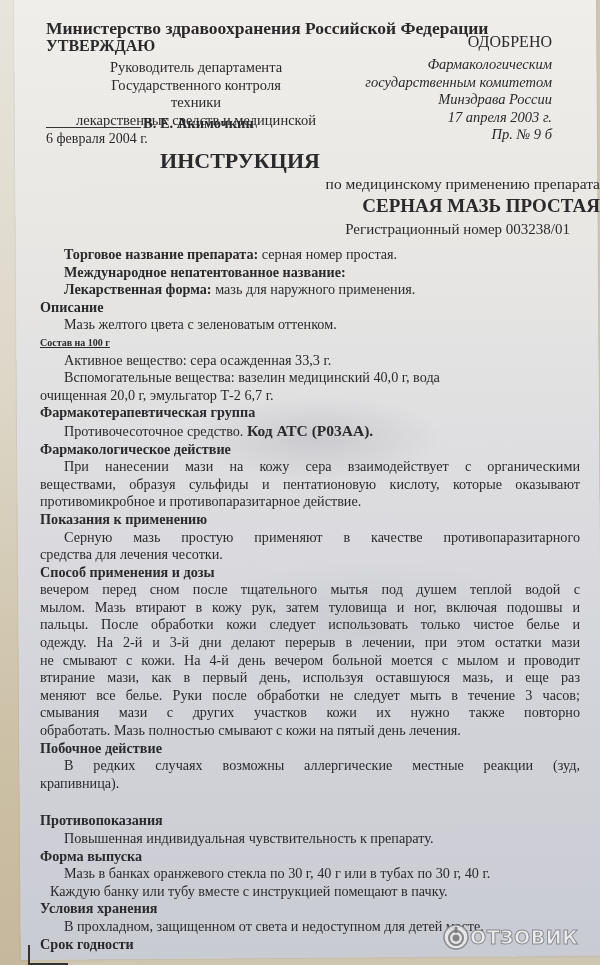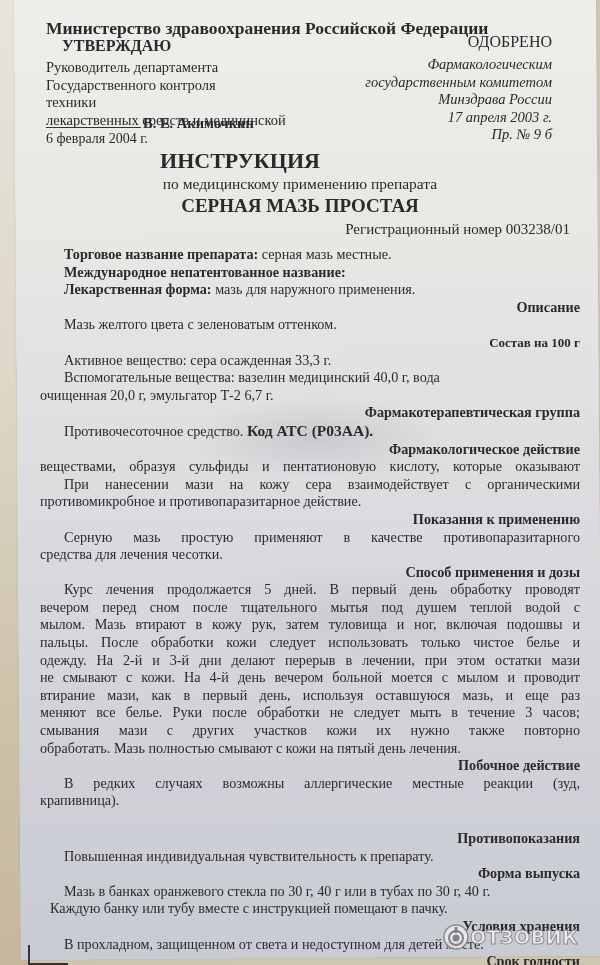--- a/index.html
+++ b/index.html
@@ -25,36 +25,36 @@
   }
   .bottom-tick {
     position: absolute; left: 28px; top: 945px; width: 2px; height: 20px; background: #333;
   }
   .bottom-tick2 {
     position: absolute; left: 28px; top: 963px; width: 40px; height: 2px; background: #333;
   }
   .t { position: absolute; white-space: nowrap; line-height: 1; }
   .b { font-weight: bold; }
   .ministry { left: 46px; top: 20px; font-size: 17.5px; }
-  .approve { left: 46px; top: 38px; font-size: 16px; margin-left: 16px; }
+  .approve { left: 46px; top: 38px; font-size: 16px; }
   .odobreno { right: 48px; top: 34px; font-size: 16px; }
-  .left-sign { left: 46px; top: 59px; font-size: 14.5px; line-height: 17.5px; white-space: normal; width: 300px; }
+  .left-sign { left: 46px; top: 59px; font-size: 14.5px; line-height: 17.5px; white-space: normal; width: 300px; text-align: center; }
   .right-sign { right: 48px; top: 56px; font-size: 14.5px; line-height: 17.5px; text-align: right; white-space: normal; width: 280px; font-style: italic; }
   .sign-line { left: 46px; top: 115px; font-size: 14.5px; font-weight: bold; }
   .sign-line .underline { display: inline-block; width: 95px; border-bottom: 1px solid #333; margin-right: 2px; height: 12px; vertical-align: baseline; }
   .sign-date { left: 46px; top: 132px; font-size: 14px; }
 
   .title { left: 0; width: 480px; text-align: center; top: 150px; font-size: 22px; }
-  .subtitle { left: 0; width: 600px; text-align: center; top: 176px; font-size: 15.5px; }
-  .drug-name { left: 0; width: 600px; text-align: center; top: 196px; font-size: 19px; }
+  .subtitle { left: 0; width: 600px; text-align: right; top: 176px; font-size: 15.5px; }
+  .drug-name { left: 0; width: 600px; text-align: right; top: 196px; font-size: 19px; }
   .reg { right: 30px; top: 222px; font-size: 15px; }
 
   .body-block { position: absolute; left: 40px; width: 540px; font-size: 14.2px; line-height: 17.6px; }
   .row { display: block; white-space: nowrap; }
-  .row.center { text-align: right; font-weight: bold; }
+  .row.center { text-align: left; font-weight: bold; }
   .row.justify { text-align: justify; text-align-last: justify; white-space: normal; }
   .row.indent { padding-left: 24px; }
   .lbl { font-weight: bold; text-align: right; }
 
   .watermark {
     position: absolute; left: 442px; top: 922px; height: 30px;
     display: flex; align-items: center; 
   }
   .wm-icon { width: 28px; height: 28px; }
   .wm-text {
@@ -93,53 +93,52 @@
   <div>Пр. № 9 б</div>
 </div>
 
 <div class="t b title">ИНСТРУКЦИЯ</div>
 <div class="t subtitle">по  медицинскому применению препарата</div>
 <div class="t b drug-name">СЕРНАЯ  МАЗЬ  ПРОСТАЯ</div>
 <div class="t reg">Регистрационный номер 003238/01</div>
 
 <div class="body-block" style="top:246px;">
   <div class="row" style="padding-left:24px;">
-    <span class="lbl">Торговое название препарата:</span><span> серная мазь местные.</span>
+    <span class="lbl">Торговое название препарата:</span><span> серная номер простая.</span>
   </div>
   <div class="row" style="padding-left:24px;">
     <span class="lbl">Международное непатентованное название:</span>
   </div>
   <div class="row" style="padding-left:24px;">
     <span class="lbl">Лекарственная форма:</span><span> мазь для наружного применения.</span>
   </div>
 
   <div class="row center">Описание</div>
   <div class="row indent">Мазь желтого цвета с зеленоватым оттенком.</div>
 
-  <div class="row center" style="font-size:13px;">Состав на 100 г</div>
+  <div class="row center" style="font-size:10px;text-decoration:underline;">Состав на 100 г</div>
   <div class="row indent">Активное вещество: сера осажденная 33,3 г.</div>
   <div class="row indent">Вспомогательные  вещества:  вазелин  медицинский 40,0 г, вода</div>
   <div class="row">очищенная  20,0 г, эмульгатор Т-2  6,7 г.</div>
 
   <div class="row center">Фармакотерапевтическая группа</div>
   <div class="row indent">
     <span>Противочесоточное средство. </span><span class="lbl" style="font-size:15.5px;">Код АТС (Р03АА).</span>
   </div>
 
   <div class="row center">Фармакологическое действие</div>
+  <div class="row indent justify">При нанесении мази на кожу сера взаимодействует с органическими</div>
   <div class="row justify">веществами, образуя сульфиды и пентатионовую кислоту, которые оказывают</div>
-  <div class="row indent justify">При нанесении мази на кожу сера взаимодействует с органическими</div>
   <div class="row">противомикробное и противопаразитарное действие.</div>
 
   <div class="row center">Показания к применению</div>
   <div class="row indent justify">Серную мазь простую применяют в качестве противопаразитарного</div>
   <div class="row">средства для лечения чесотки.</div>
 
   <div class="row center">Способ применения и дозы</div>
-  <div class="row indent justify">Курс лечения продолжается 5 дней. В первый день обработку проводят</div>
   <div class="row justify">вечером перед сном после тщательного мытья под душем теплой водой с</div>
   <div class="row justify">мылом. Мазь втирают в кожу рук, затем туловища и ног, включая подошвы и</div>
   <div class="row justify">пальцы. После обработки кожи следует использовать только чистое белье и</div>
   <div class="row justify">одежду. На 2-й и 3-й дни делают перерыв в лечении, при этом остатки мази</div>
   <div class="row justify">не смывают с кожи. На 4-й день вечером больной моется с мылом и проводит</div>
   <div class="row justify">втирание мази, как в первый день, используя оставшуюся мазь, и еще раз</div>
   <div class="row justify">меняют все белье. Руки после обработки не следует мыть в течение 3 часов;</div>
   <div class="row justify">смывания мази с других участков кожи их нужно также повторно</div>
   <div class="row">обработать. Мазь полностью смывают с кожи на пятый день лечения.</div>
 

